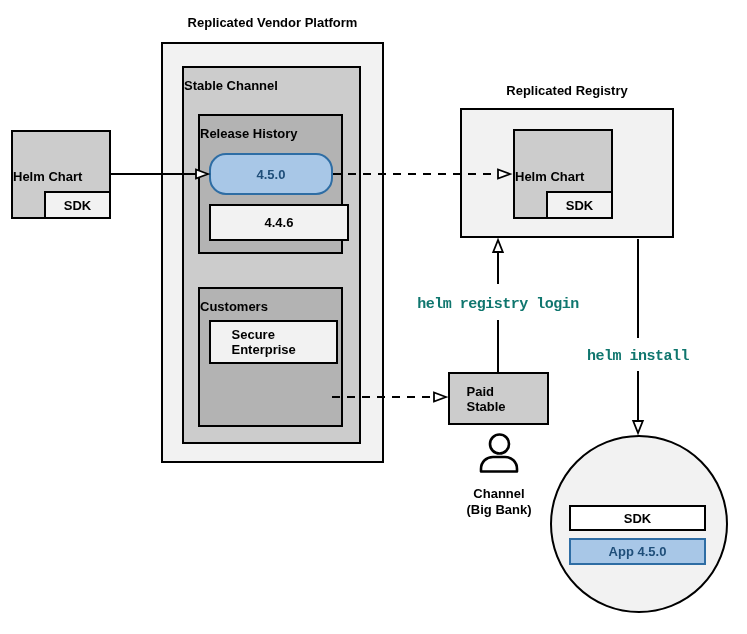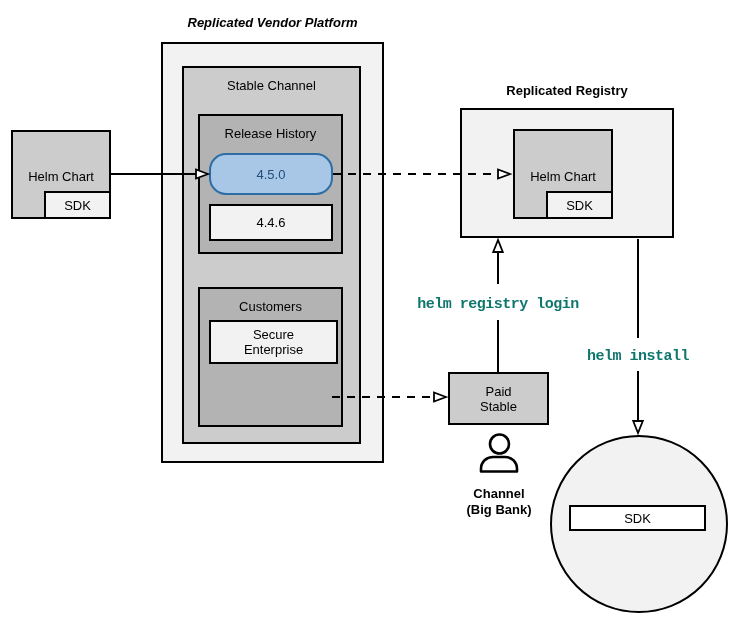--- a/index.html
+++ b/index.html
@@ -7,36 +7,36 @@
   .stage {
     position:relative; width:747px; height:634px; background:#fff;
     font-family:"Liberation Sans", sans-serif; overflow:hidden;
   }
   .box { position:absolute; border:2px solid #000; }
   .bg-light { background:var(--light,#f2f2f2); }
   .bg-mid   { background:var(--mid,#cccccc); }
   .bg-dark  { background:var(--dark,#b3b3b3); }
   .bg-white { background:var(--white,#ffffff); }
   .bg-blue  { background:var(--blue-fill,#a8c7e7); border-color:var(--blue-border,#2e6da4); }
-  .lbl { font-weight:normal; font-size:13px; color:#000; text-align:center; line-height:15px; }
+  .lbl { font-weight:bold; font-size:13px; color:#000; line-height:15px; }
   .blue-text { color:var(--blue-text,#1f4e79); }
   .flex-c { display:flex; align-items:center; justify-content:center; }
   .head-lbl { position:absolute; left:0; right:0; top:10px; }
   .free-lbl { position:absolute; text-align:center; font-weight:bold; }
   .mono {
     position:absolute; text-align:center; font-family:"Liberation Mono", monospace;
     font-weight:bold; font-size:15px; color:#0f766e; z-index:30; letter-spacing:-0.5px;
   }
   
-  #platform-title   { left:161px; top:15px;  width:223px;font-style:italic; }
+  #platform-title   { left:161px; top:15px;  width:223px; }
   #outer-platform   { left:161px; top:42px;  width:223px; height:421px; }
   #stable-channel   { left:182px; top:66px;  width:179px; height:378px; }
   #release-history  { left:198px; top:114px; width:145px; height:140px; }
   #release-450      { left:209px; top:153px; width:124px; height:42px;border-radius:17px; }
-  #release-446      { left:209px; top:204px; width:124px; height:37px; }
+  #release-446      { left:209px; top:204px; width:140px; height:37px; }
   #customers-box    { left:198px; top:287px; width:145px; height:140px; }
   #secure-enterprise{ left:209px; top:320px; width:129px; height:44px; }
   #big-bank         { left:209px; top:376px; width:123px; height:43px; }
   #helm-src         { left:11px;  top:130px; width:100px; height:89px; }
   #helm-src-label   { left:0; right:0; top:37px; position:absolute; }
   #helm-src-sdk     { left:44px;  top:191px; width:67px;  height:28px; z-index:5; }
   #registry-title   { left:460px; top:83px;  width:214px; }
   #registry-box     { left:460px; top:108px; width:214px; height:130px; }
   #reg-helm         { left:513px; top:129px; width:100px; height:90px; }
   #reg-helm-label   { left:0; right:0; top:38px; position:absolute; }
@@ -108,20 +108,23 @@
     <div>(Big Bank)</div>
   </div>
 
   <div class="mono" id="cmd-login">helm registry login</div>
   <div class="mono" id="cmd-install">helm install</div>
 
   <div class="box bg-light" id="cluster-circle"></div>
   <div class="box bg-white flex-c" id="cluster-sdk">
     <span class="lbl">SDK</span>
   </div>
+  <div class="box bg-blue flex-c" id="cluster-app">
+    <span class="lbl blue-text">App 4.5.0</span>
+  </div>
 
   <svg id="connector-layer" width="747" height="634" viewBox="0 0 747 634">
     <g>
       <line class="ln" x1="111" y1="174" x2="196" y2="174"></line>
       <polygon class="hd" points="208,174 196,169.5 196,178.5"></polygon>
     </g>
     <g>
       <line class="ln dash" x1="333" y1="174" x2="497" y2="174"></line>
       <polygon class="hd" points="510,174 498,169.5 498,178.5"></polygon>
     </g>

